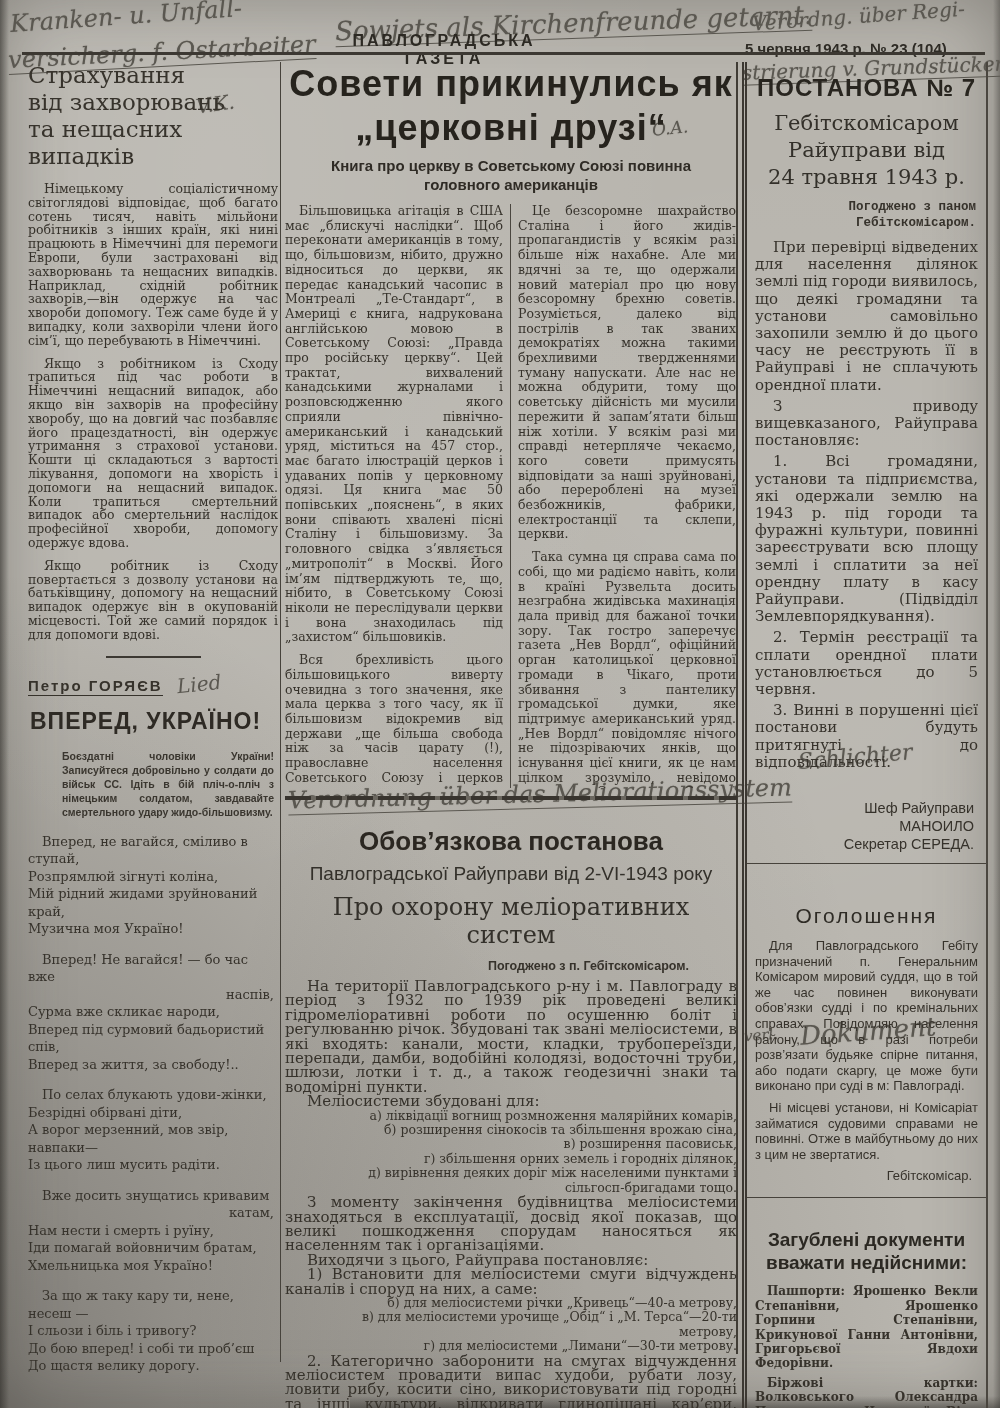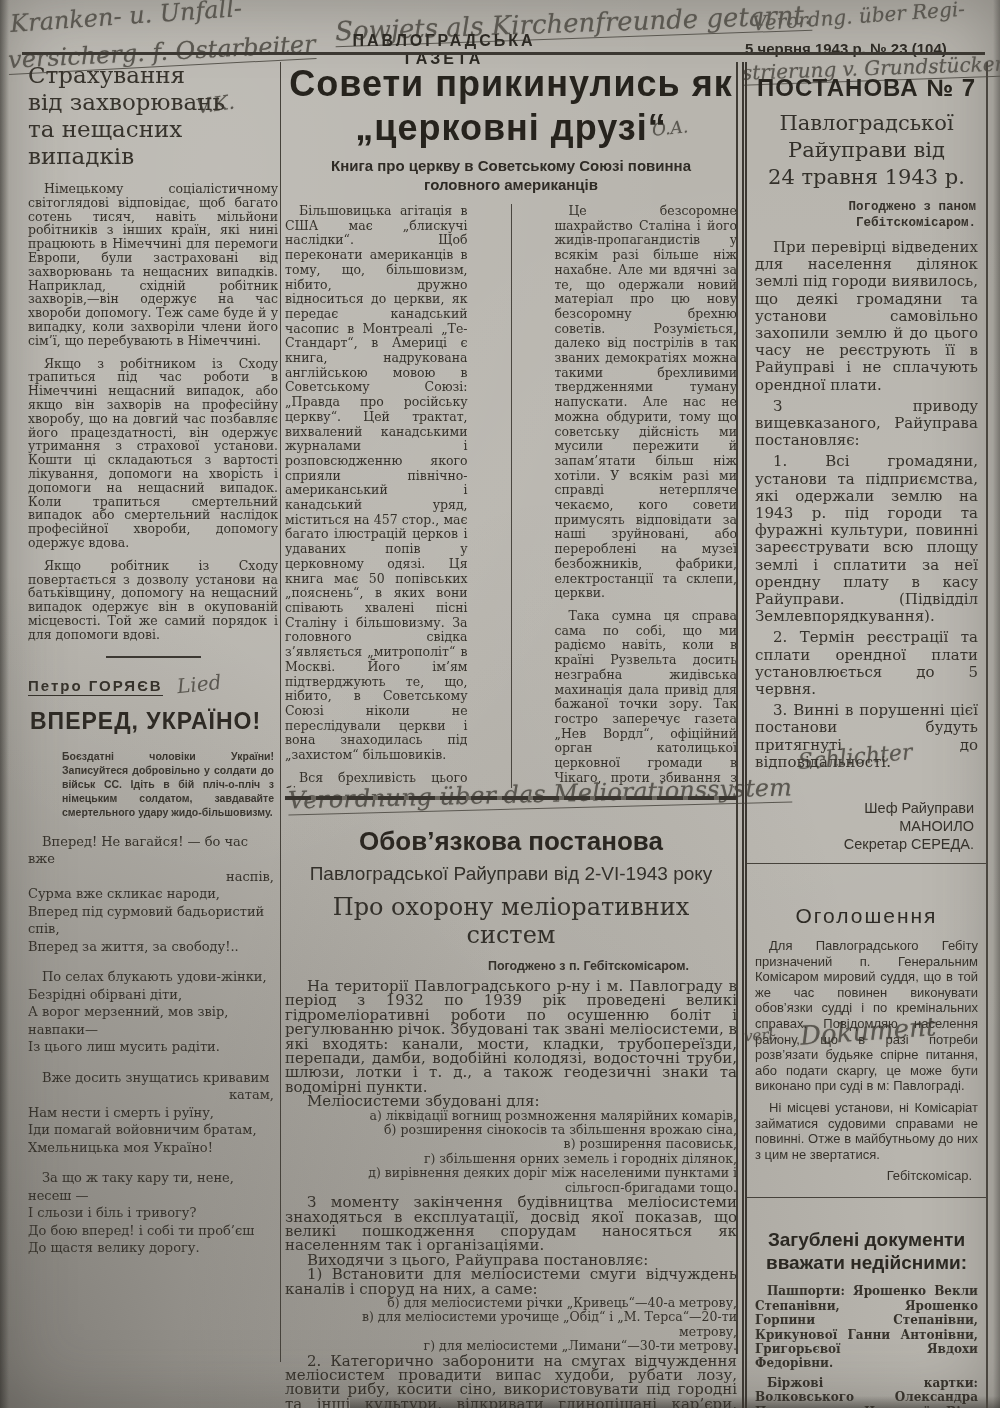--- a/index.html
+++ b/index.html
@@ -62,21 +62,21 @@
   .poem-line.ind{text-indent:14px;}
   .poem-line.hang{text-align:right;padding-right:4px;}
   .stanza{margin-bottom:13px;}
 
   
   .col-mid{position:absolute;left:285px;top:62px;width:452px;}
   .church-headline{font-family:"Liberation Sans",sans-serif;font-weight:bold;font-size:36px;line-height:43px;
     text-align:center;color:#26231d;letter-spacing:1px;transform:scaleY(1.04);}
   .church-sub{font-family:"Liberation Sans",sans-serif;font-weight:bold;font-size:15px;line-height:19px;
     text-align:center;margin:8px 0 10px 0;color:#2f2b25;}
-  .subcols{display:flex;height:584px;overflow:hidden;gap:36px;}
+  .subcols{display:flex;height:584px;overflow:hidden;}
   .subcol{width:218px;}
   .subcol-rule{width:1px;background:#4a463f;margin:0 7px;}
   .mpara{font-size:12.5px;line-height:14.7px;text-align:justify;text-indent:14px;margin:0 0 8px 0;}
   .mid-divider{height:4px;background:repeating-linear-gradient(90deg,#38342e 0 26px,#6b675f 26px 31px);margin:8px 0 6px 0;}
   .melio-title{font-family:"Liberation Sans",sans-serif;font-weight:bold;font-size:26px;text-align:center;
     margin-top:26px;color:#2b2721;}
   .melio-sub{font-family:"Liberation Sans",sans-serif;font-size:19px;text-align:center;margin-top:6px;color:#33302a;}
   .melio-subject{font-size:24px;text-align:center;margin-top:8px;color:#33302a;}
   .melio-approved{font-family:"Liberation Sans",sans-serif;font-weight:bold;font-size:12.5px;text-align:right;
     padding-right:48px;margin:10px 0 6px 0;}
@@ -142,20 +142,26 @@
     <p class="para">Якщо робітник із Сходу повертається з дозволу установи на батьківщину, допомогу на нещасний випадок одержує він в окупованій місцевості. Той же самий порядок і для допомоги вдові.</p>
     <div class="divider-short"></div>
 
     <div>
       <span class="poem-author">Петро ГОРЯЄВ</span><span class="hw-lied">Lied</span>
     </div>
     <div class="poem-title">ВПЕРЕД, УКРАЇНО!</div>
     <div class="poem-epi">Боєздатні чоловіки України! Записуйтеся добровільно у солдати до військ СС. Ідіть в бій пліч-о-пліч з німецьким солдатом, завдавайте смертельного удару жидо-більшовизму.</div>
 
     <div class="stanza">
+      <div class="poem-line ind">Вперед, не вагайся, сміливо в ступай,</div>
+      <div class="poem-line">Розпрямлюй зігнуті коліна,</div>
+      <div class="poem-line">Мій рідний жидами зруйнований край,</div>
+      <div class="poem-line">Музична моя Україно!</div>
+    </div>
+    <div class="stanza">
       <div class="poem-line ind">Вперед! Не вагайся! — бо час вже</div>
       <div class="poem-line hang">наспів,</div>
       <div class="poem-line">Сурма вже скликає народи,</div>
       <div class="poem-line">Вперед під сурмовий бадьористий спів,</div>
       <div class="poem-line">Вперед за життя, за свободу!..</div>
     </div>
     <div class="stanza">
       <div class="poem-line ind">По селах блукають удови-жінки,</div>
       <div class="poem-line">Безрідні обірвані діти,</div>
       <div class="poem-line">А ворог мерзенний, мов звір, навпаки—</div>
@@ -217,21 +223,21 @@
     <div class="rlist">б) для меліосистеми річки „Кривець“—40-а метрову,</div>
     <div class="rlist">в) для меліосистеми урочище „Обід“ і „М. Терса“—20-ти метрову,</div>
     <div class="rlist">г) для меліосистеми „Лимани“—30-ти метрову.</div>
     <p class="rpara">2. Категорично заборонити на смугах відчуждення меліосистем провадити випас худоби, рубати лозу, ловити рибу, косити сіно, використовувати під городні та інші культури, відкривати глинопіщані кар’єри, брати з каналів воду та влаштовувати водопої, різати дерен, переїжджати та переходити поза встановленими мостами і т. інше.</p>
 
   </div>
 
   <div class="col-right">
     <div class="r7-title">ПОСТАНОВА  № 7</div>
     <div class="r7-sub">
-      <div>Павлоградської</div>
+      <div>Гебітскомісаром</div>
       <div>Райуправи від</div>
       <div>24 травня 1943 р.</div>
     </div>
     <div class="r7-approved">
       <div>Погоджено з паном</div>
       <div>Гебітскомісаром.</div>
     </div>
     <p class="r7-para">При перевірці відведених для населення ділянок землі під городи виявилось, що деякі громадяни та установи самовільно захопили землю й до цього часу не реєструють її в Райуправі і не сплачують орендної плати.</p>
     <p class="r7-para">З приводу вищевказаного, Райуправа постановляє:</p>
     <p class="r7-para">1. Всі громадяни, установи та підприємства, які одержали землю на 1943 р. під городи та фуражні культури, повинні зареєструвати всю площу землі і сплатити за неї орендну плату в касу Райуправи. (Підвідділ Землевпорядкування).</p>

